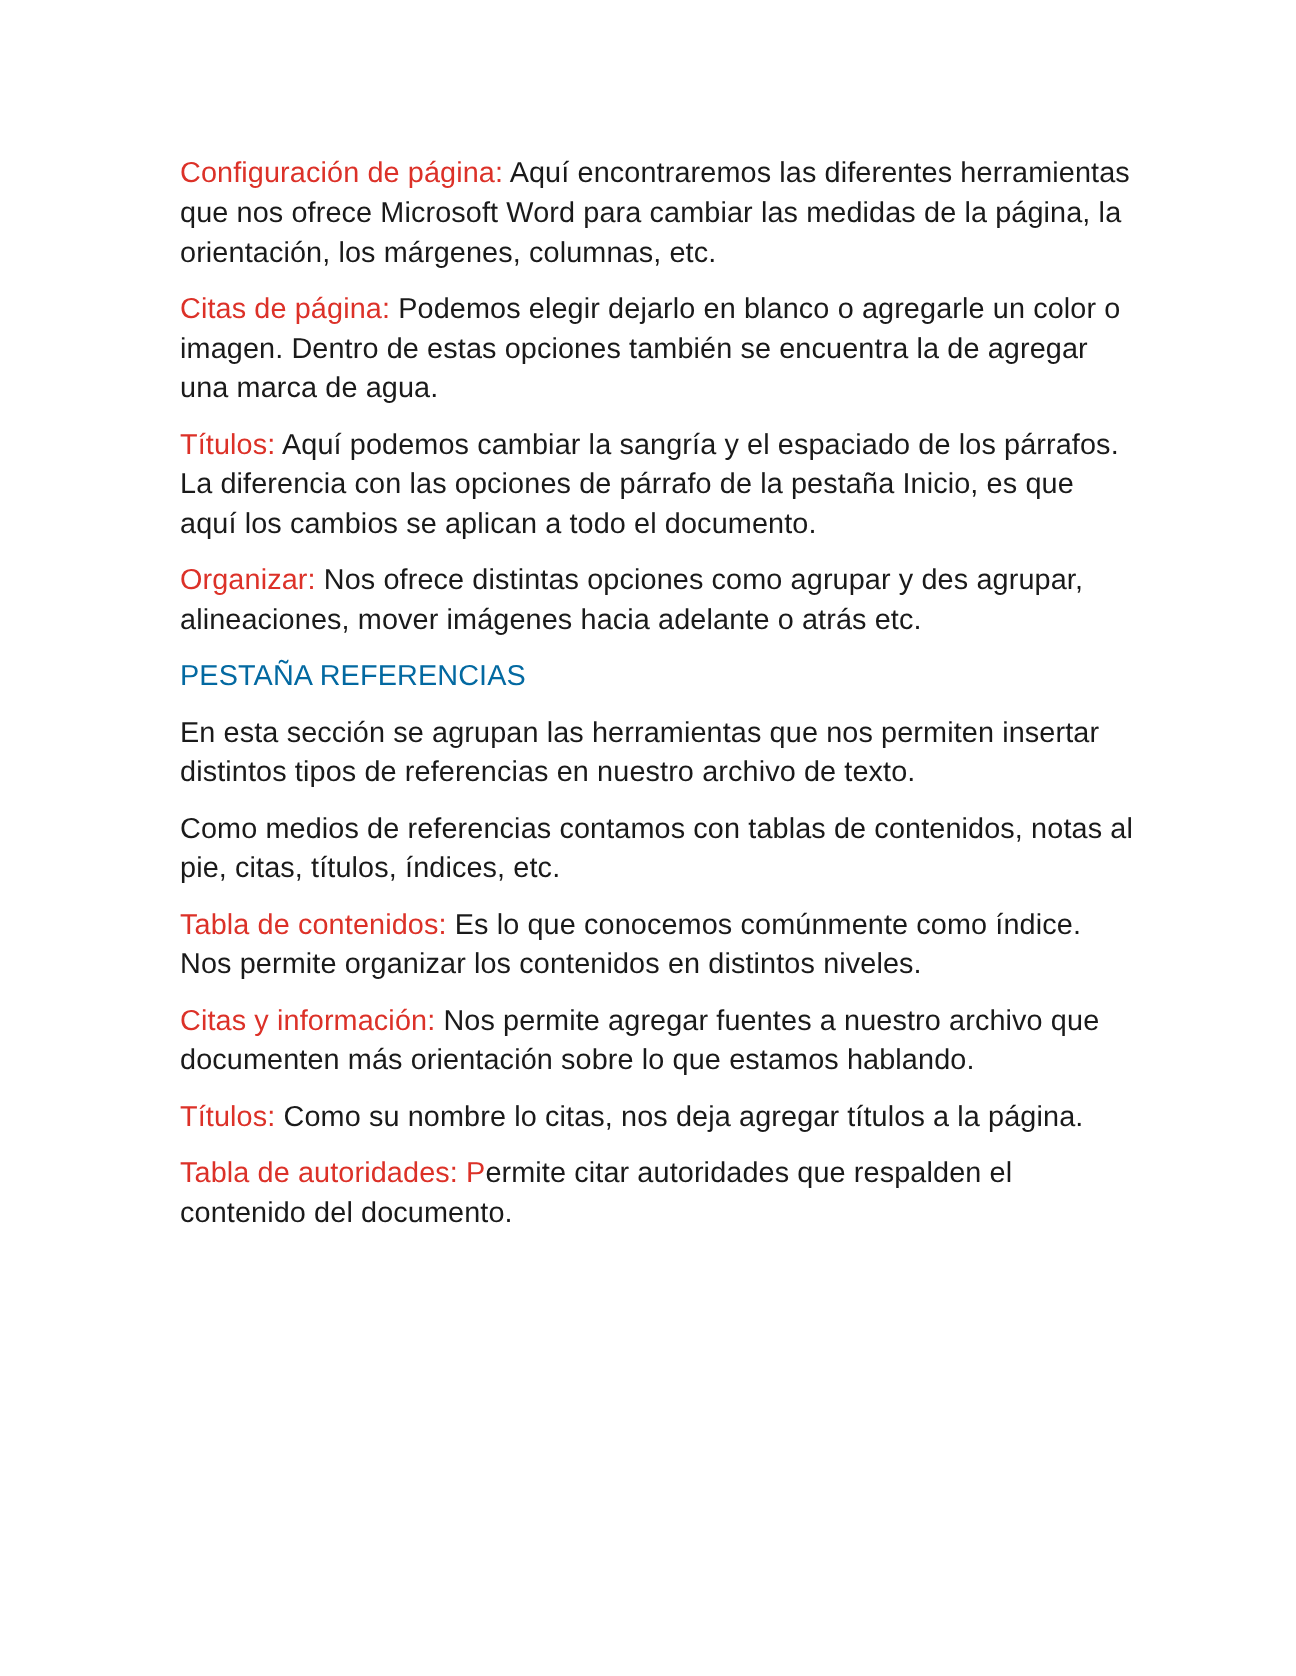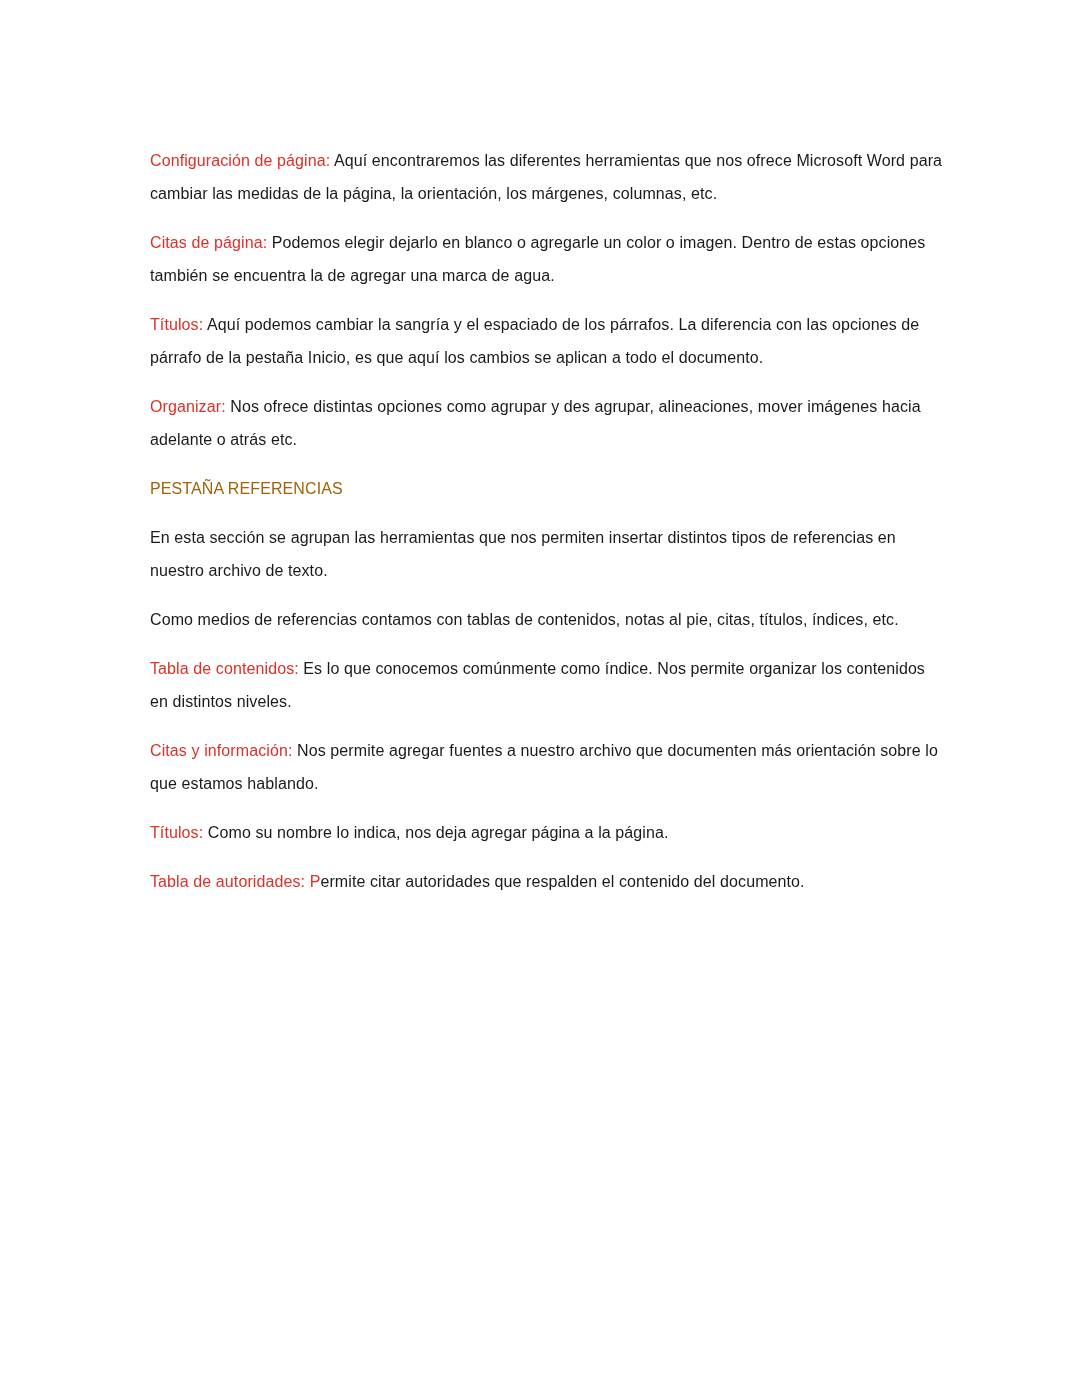--- a/index.html
+++ b/index.html
@@ -14,31 +14,31 @@
     background: #ffffff;
     overflow: hidden;
   }
   .content {
     position: absolute;
     left: 150px;
     top: 128px;
     width: 795px;
   }
   .para {
-    font-size: 16px;
+    font-size: 24px;
     line-height: 33px;
     color: #1a1a1a;
-    margin: 16px 0 14px 0;
+    margin: 0 0 14px 0;
     letter-spacing: 0.1px;
   }
   .lead {
     color: #dc3128;
   }
   .heading-para .lead {
-    color: #a16207;
+    color: #0369a1;
   }
 </style>
 </head>
 <body>
 
 <div class="page">
   <div class="content">
 
     <p class="para"><span class="lead">Configuración de página:</span><span> Aquí encontraremos las diferentes herramientas que nos ofrece Microsoft Word para cambiar las medidas de la página, la orientación, los márgenes, columnas, etc.</span></p>
 
@@ -52,18 +52,18 @@
 
     <p class="para"><span class="lead"></span><span>En esta sección se agrupan las herramientas que nos permiten insertar distintos tipos de referencias en nuestro archivo de texto.</span></p>
 
     <p class="para"><span class="lead"></span><span>Como medios de referencias contamos con tablas de contenidos, notas al pie, citas, títulos, índices, etc.</span></p>
 
     <p class="para"><span class="lead">Tabla de contenidos:</span><span> Es lo que conocemos comúnmente como índice. Nos permite organizar los contenidos en distintos niveles.</span></p>
 
 
     <p class="para"><span class="lead">Citas y información:</span><span> Nos permite agregar fuentes a nuestro archivo que documenten más orientación sobre lo que estamos hablando.</span></p>
 
-    <p class="para"><span class="lead">Títulos:</span><span> Como su nombre lo indica, nos deja agregar página a la página.</span></p>
+    <p class="para"><span class="lead">Títulos:</span><span> Como su nombre lo citas, nos deja agregar títulos a la página.</span></p>
 
     <p class="para"><span class="lead">Tabla de autoridades: P</span><span>ermite citar autoridades que respalden el contenido del documento.</span></p>
 
   </div>
 </div>
 
 </body></html>

